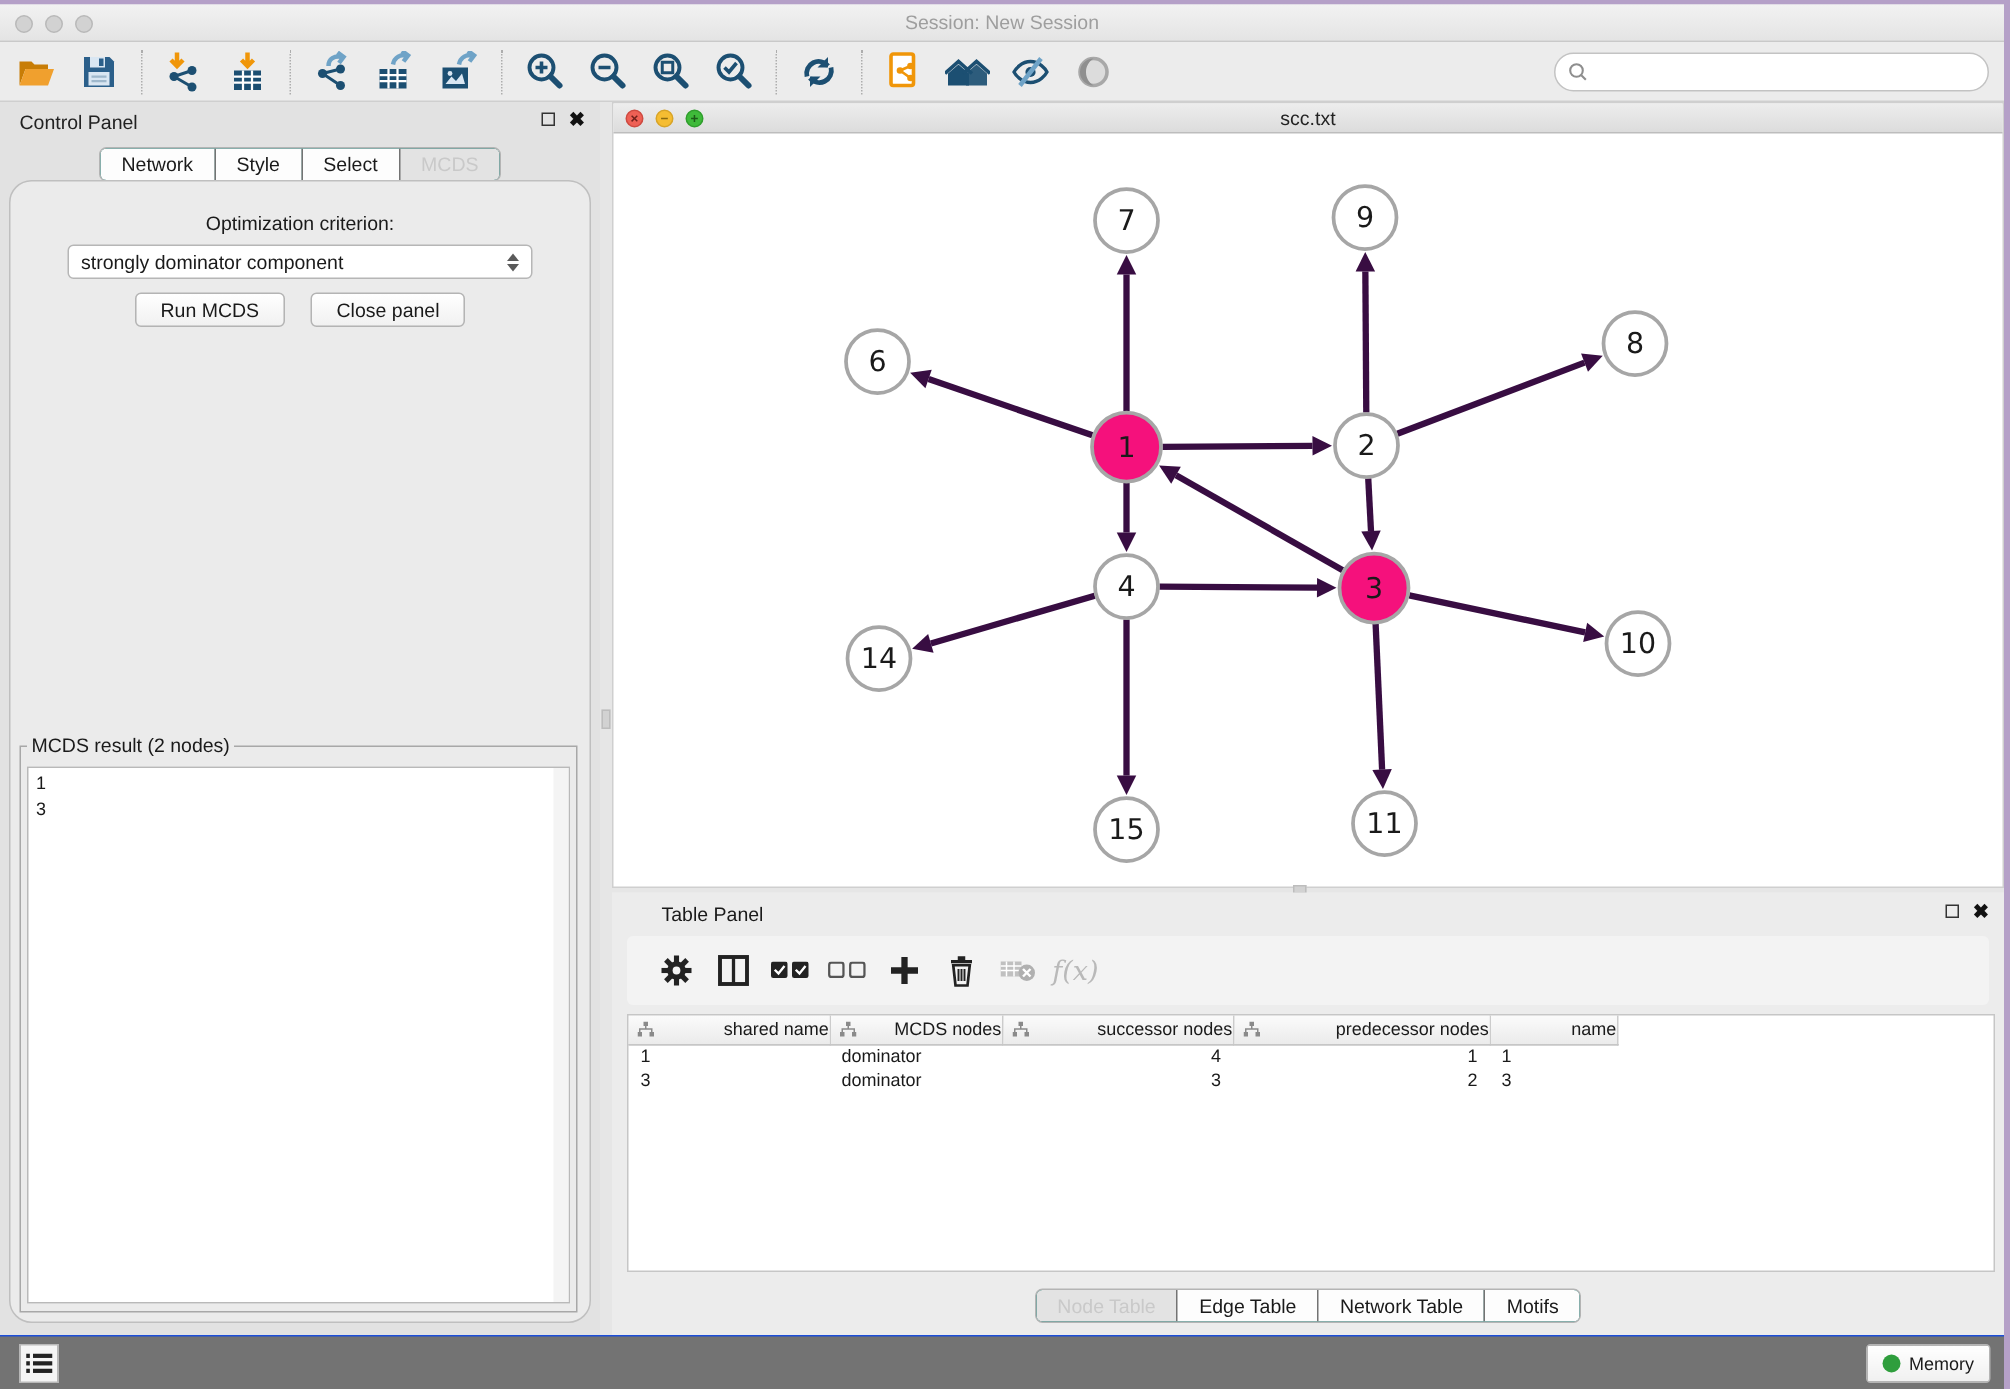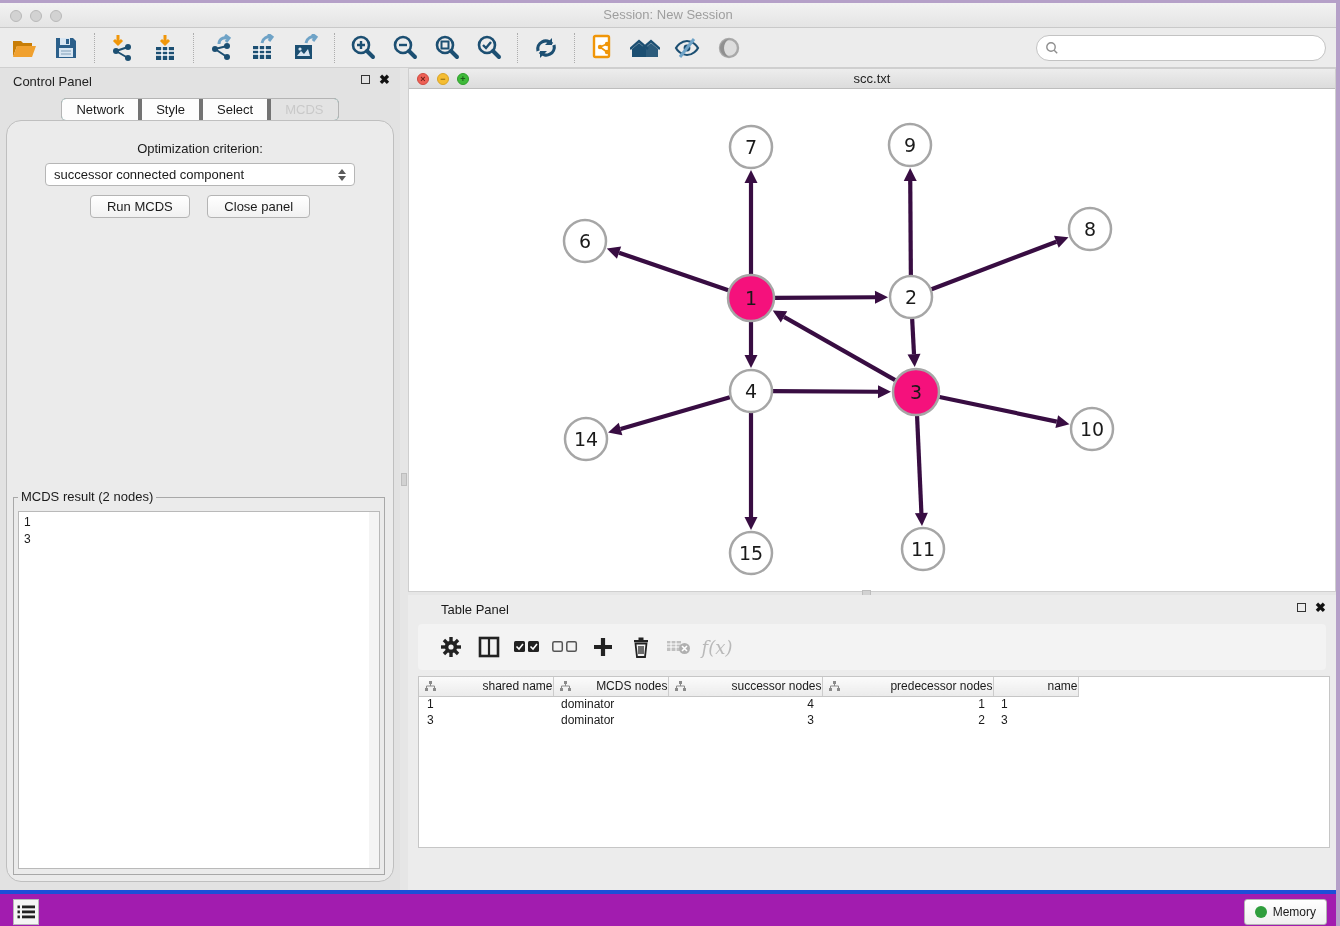--- a/index.html
+++ b/index.html
@@ -22,21 +22,21 @@
 
   
   .control-panel { position:absolute; left:0; top:65px; width:400px; height:822px; background:#e2e2e2; }
   .cp-header { position:absolute; left:0; top:0; width:100%; height:26px; }
   .cp-title { position:absolute; left:13px; top:6px; color:#222; }
   .panel-btns { position:absolute; right:10px; top:6px; display:flex; gap:9px; align-items:center; }
   .float-ic { width:9px; height:9px; border:1.5px solid #333; display:inline-block; }
   .close-ic { font-size:13px; font-weight:bold; color:#111; line-height:11px; }
   .cp-tabs { position:absolute; left:0; top:30px; width:100%; text-align:center; }
   .segmented { display:inline-flex; border:1px solid #b4b4b4; border-radius:5px; overflow:hidden; background:#0f766e; }
-  .segmented .tab { padding:3px 14px; background:#fdfdfd; border-left:4px solid #737373; cursor:default; }
+  .segmented .tab { padding:3px 14px; background:#fdfdfd; border-left:1px solid #737373; cursor:default; }
   .segmented .tab:first-child { border-left:none; }
   .segmented .tab.selected { background:#e3e3e3; color:#c9c9c9; }
   .cp-content { position:absolute; left:6px; top:52px; width:388px; height:762px; background:#ebebeb; border:1px solid #bfbfbf; border-radius:15px; }
   .opt-label { position:absolute; left:0; width:100%; top:20px; text-align:center; }
   .criterion { position:absolute; left:38px; top:42px; width:310px; height:23px; background:#fff; border:1px solid #b6b6b6; border-radius:4px; display:flex; align-items:center; padding:0 8px; }
   .criterion .val { flex:1; }
   .stepper { display:flex; flex-direction:column; gap:2px; }
   .stepper i { width:0; height:0; border-left:4px solid transparent; border-right:4px solid transparent; }
   .stepper .up { border-bottom:5px solid #5a5a5a; }
   .stepper .dn { border-top:5px solid #5a5a5a; }
@@ -74,21 +74,21 @@
   .fx-label { font-family:"DejaVu Serif", serif; font-style:italic; font-size:18px; color:#b9b9b9; }
   .tp-table { position:absolute; left:10px; top:81px; width:912px; height:172px; background:#fff; border:1px solid #c6c6c6; font-size:12px; }
   table.grid { border-collapse:collapse; table-layout:fixed; }
   table.grid th { height:19px; background:linear-gradient(#fbfbfb,#ebebeb); border-right:1px solid #cccccc; border-bottom:1px solid #c6c6c6; font-weight:normal; text-align:right; position:relative; }
   table.grid th .hicon { position:absolute; left:6px; top:4px; }
   table.grid td { height:16px; padding:0 8px; white-space:nowrap; overflow:hidden; }
   td.al { text-align:left; } td.ar { text-align:right; }
   .tp-tabs { position:absolute; left:0; top:264px; width:100%; text-align:center; }
 
   
-  .statusbar { position:absolute; left:0; top:887px; width:100%; height:36px; background:#a21caf; border-top:4px solid #1d4ed8; }
+  .statusbar { position:absolute; left:0; top:887px; width:100%; height:36px; background:#737373; border-top:1px solid #1d4ed8; }
   .list-btn { position:absolute; left:13px; top:5px; width:26px; height:26px; background:#f5f5f5; border:1px solid #b9b9b9; display:flex; align-items:center; justify-content:center; }
   .memory-btn { position:absolute; right:9px; top:5px; height:26px; background:linear-gradient(#ffffff,#f0f0f0); border:1px solid #b4b4b4; border-radius:3px; display:flex; align-items:center; padding:0 10px; gap:6px; font-size:12px; }
   .mem-dot { width:12px; height:12px; border-radius:50%; background:#2f9e3d; }
 </style>
 </head>
 <body>
 
 <div class="desktop">
   <div class="window">
 
@@ -249,21 +249,21 @@
         <span class="segmented">
             <span class="tab">Network</span>
             <span class="tab">Style</span>
             <span class="tab">Select</span>
             <span class="tab selected">MCDS</span>
           </span>
       </div>
       <div class="cp-content">
         <div class="opt-label">Optimization criterion:</div>
         <div class="criterion">
-          <span class="val">successor connected component</span>
+          <span class="val">strongly dominator component</span>
           <span class="stepper">
               <i class="up"></i>
               <i class="dn"></i>
             </span>
         </div>
         <div class="cp-buttons">
           <span class="btn">Run MCDS</span>
           <span class="btn">Close panel</span>
         </div>
         <div class="result-group">
@@ -464,20 +464,28 @@
               <tr>
                 <td class="al">3</td>
                 <td class="al">dominator</td>
                 <td class="ar">3</td>
                 <td class="ar">2</td>
                 <td class="al">3</td>
               </tr>
             </tbody>
           </table>
       </div>
+      <div class="tp-tabs">
+        <span class="segmented">
+            <span class="tab selected">Node Table</span>
+            <span class="tab">Edge Table</span>
+            <span class="tab">Network Table</span>
+            <span class="tab">Motifs</span>
+          </span>
+      </div>
     </div>
 
     <div class="statusbar">
       <span class="list-btn">
         <svg width="18" height="16" viewBox="0 0 18 16">
             <g fill="#222">
               <rect x="0.5" y="1.5" width="2.4" height="2.8"></rect>
               <rect x="5" y="1.5" width="13" height="2.8"></rect>
               <rect x="0.5" y="6.5" width="2.4" height="2.8"></rect>
               <rect x="5" y="6.5" width="13" height="2.8"></rect>

